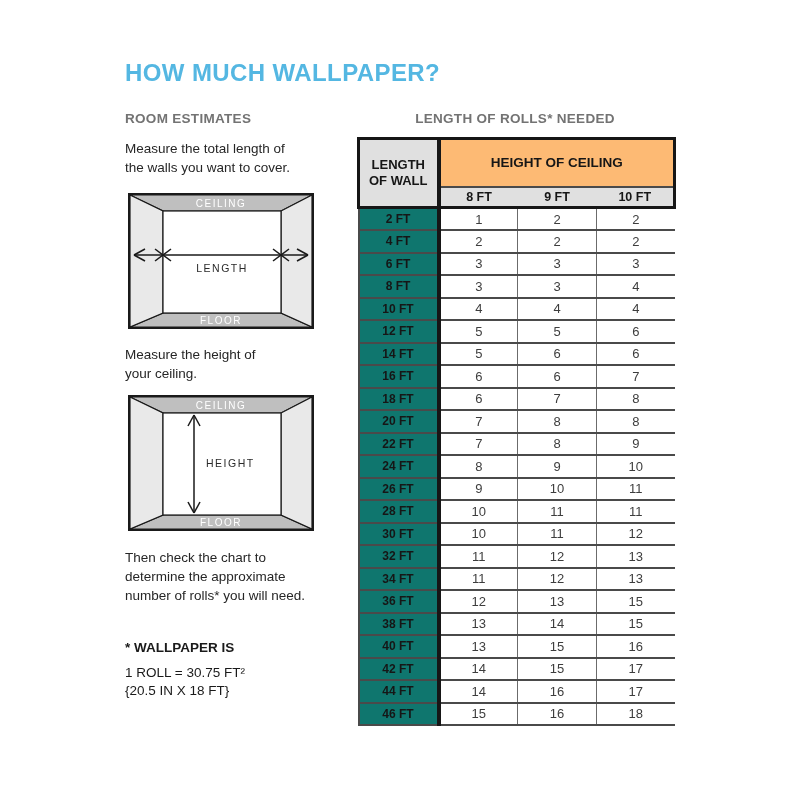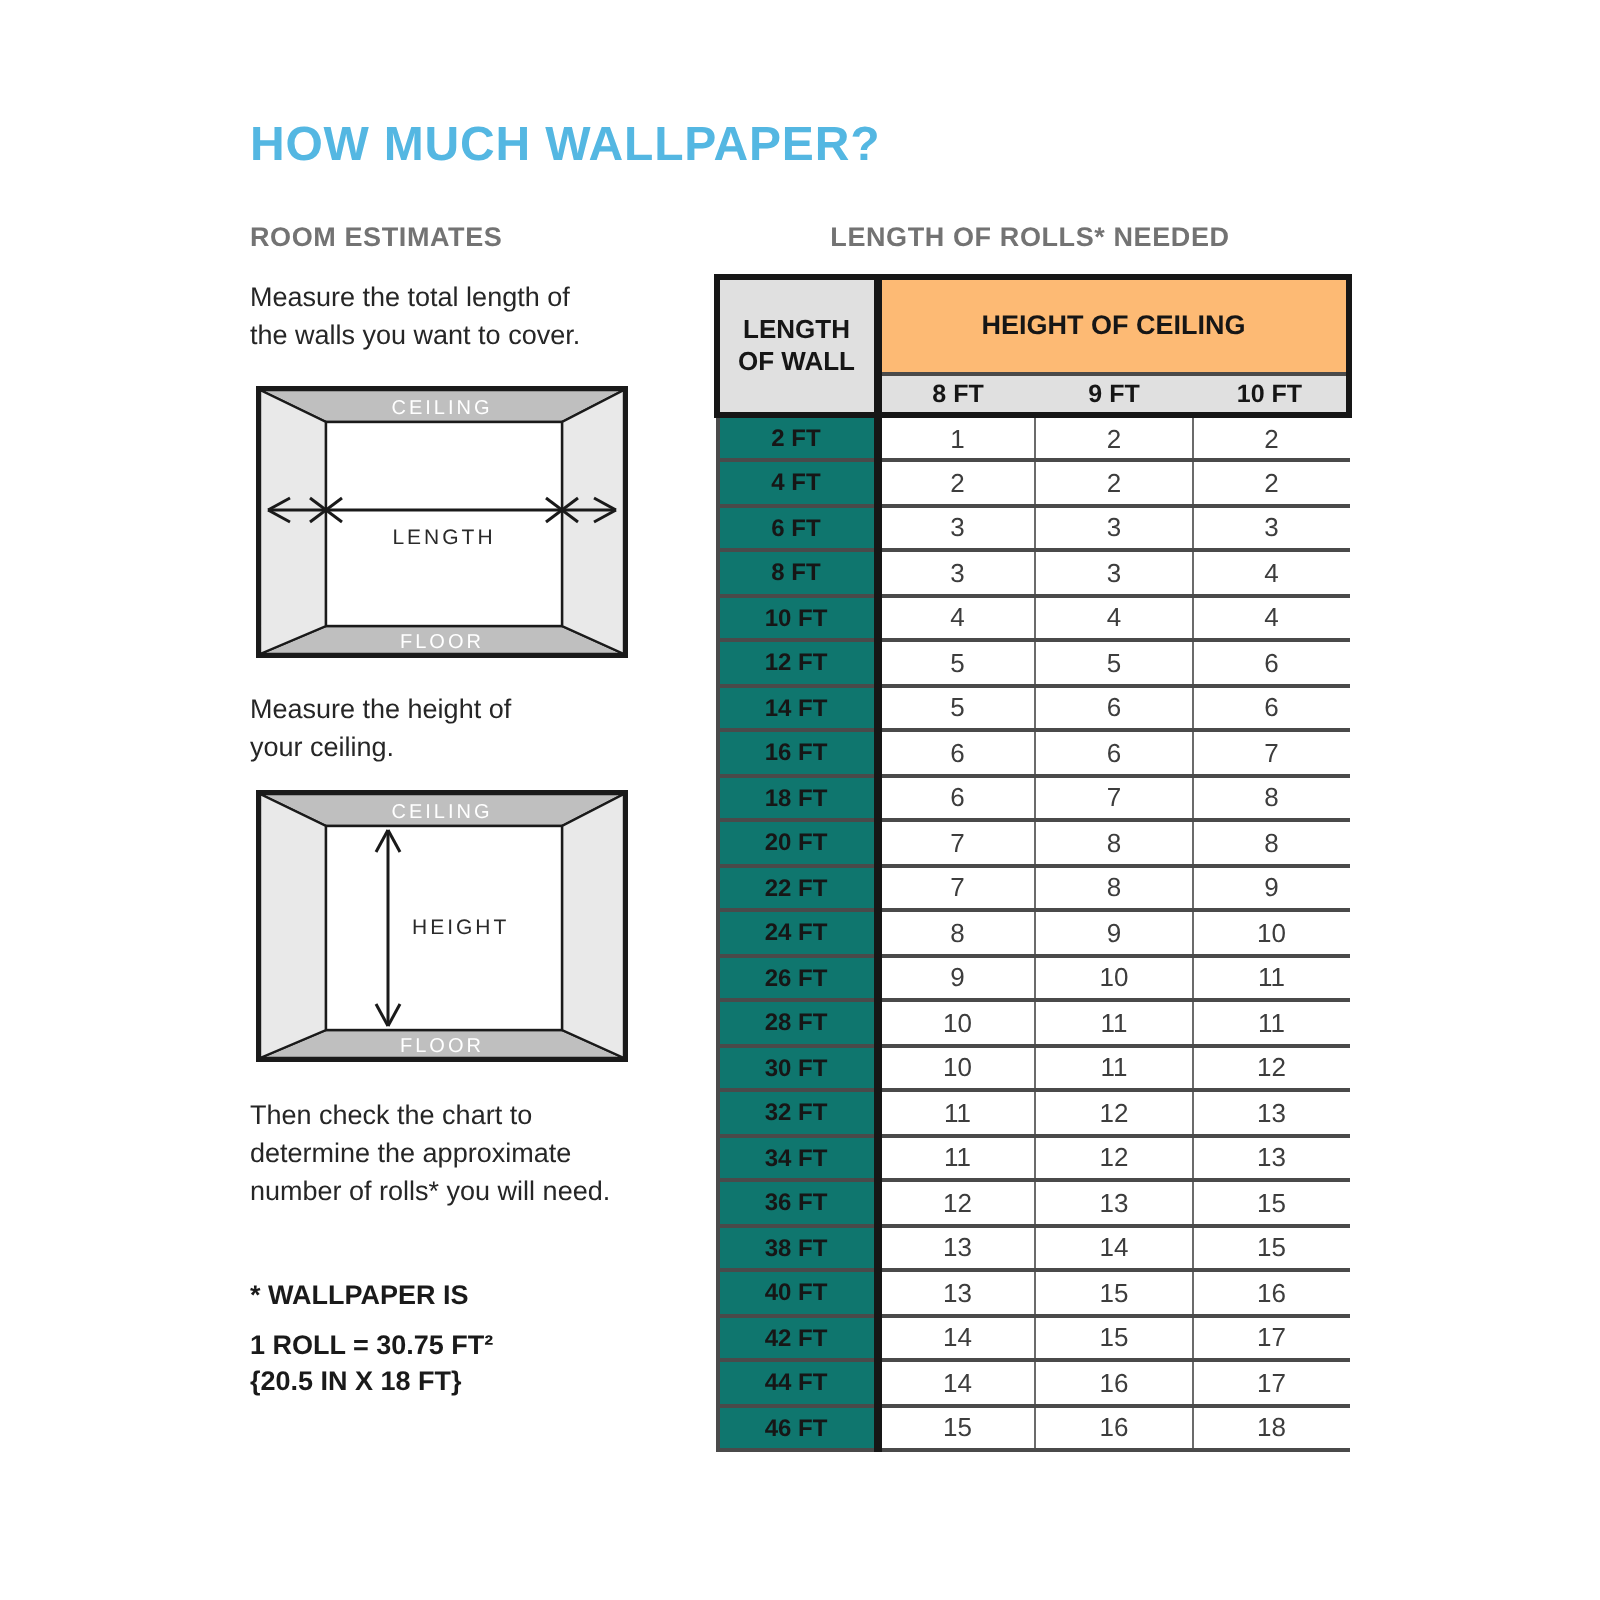--- a/index.html
+++ b/index.html
@@ -57,21 +57,21 @@
     color: #1a1a1a;
     margin-top: 18px;
   }
   .footnote .indent { margin-left: 9px; }
 
   .rollinfo {
     position: absolute;
     left: 125px;
     top: 664px;
     font-size: 13.5px;
-    font-weight: bold;
+    font-weight: normal;
     line-height: 18px;
     color: #1a1a1a;
   }
 
   .diagram {
     position: absolute;
     left: 128px;
     width: 186px;
     height: 136px;
   }

